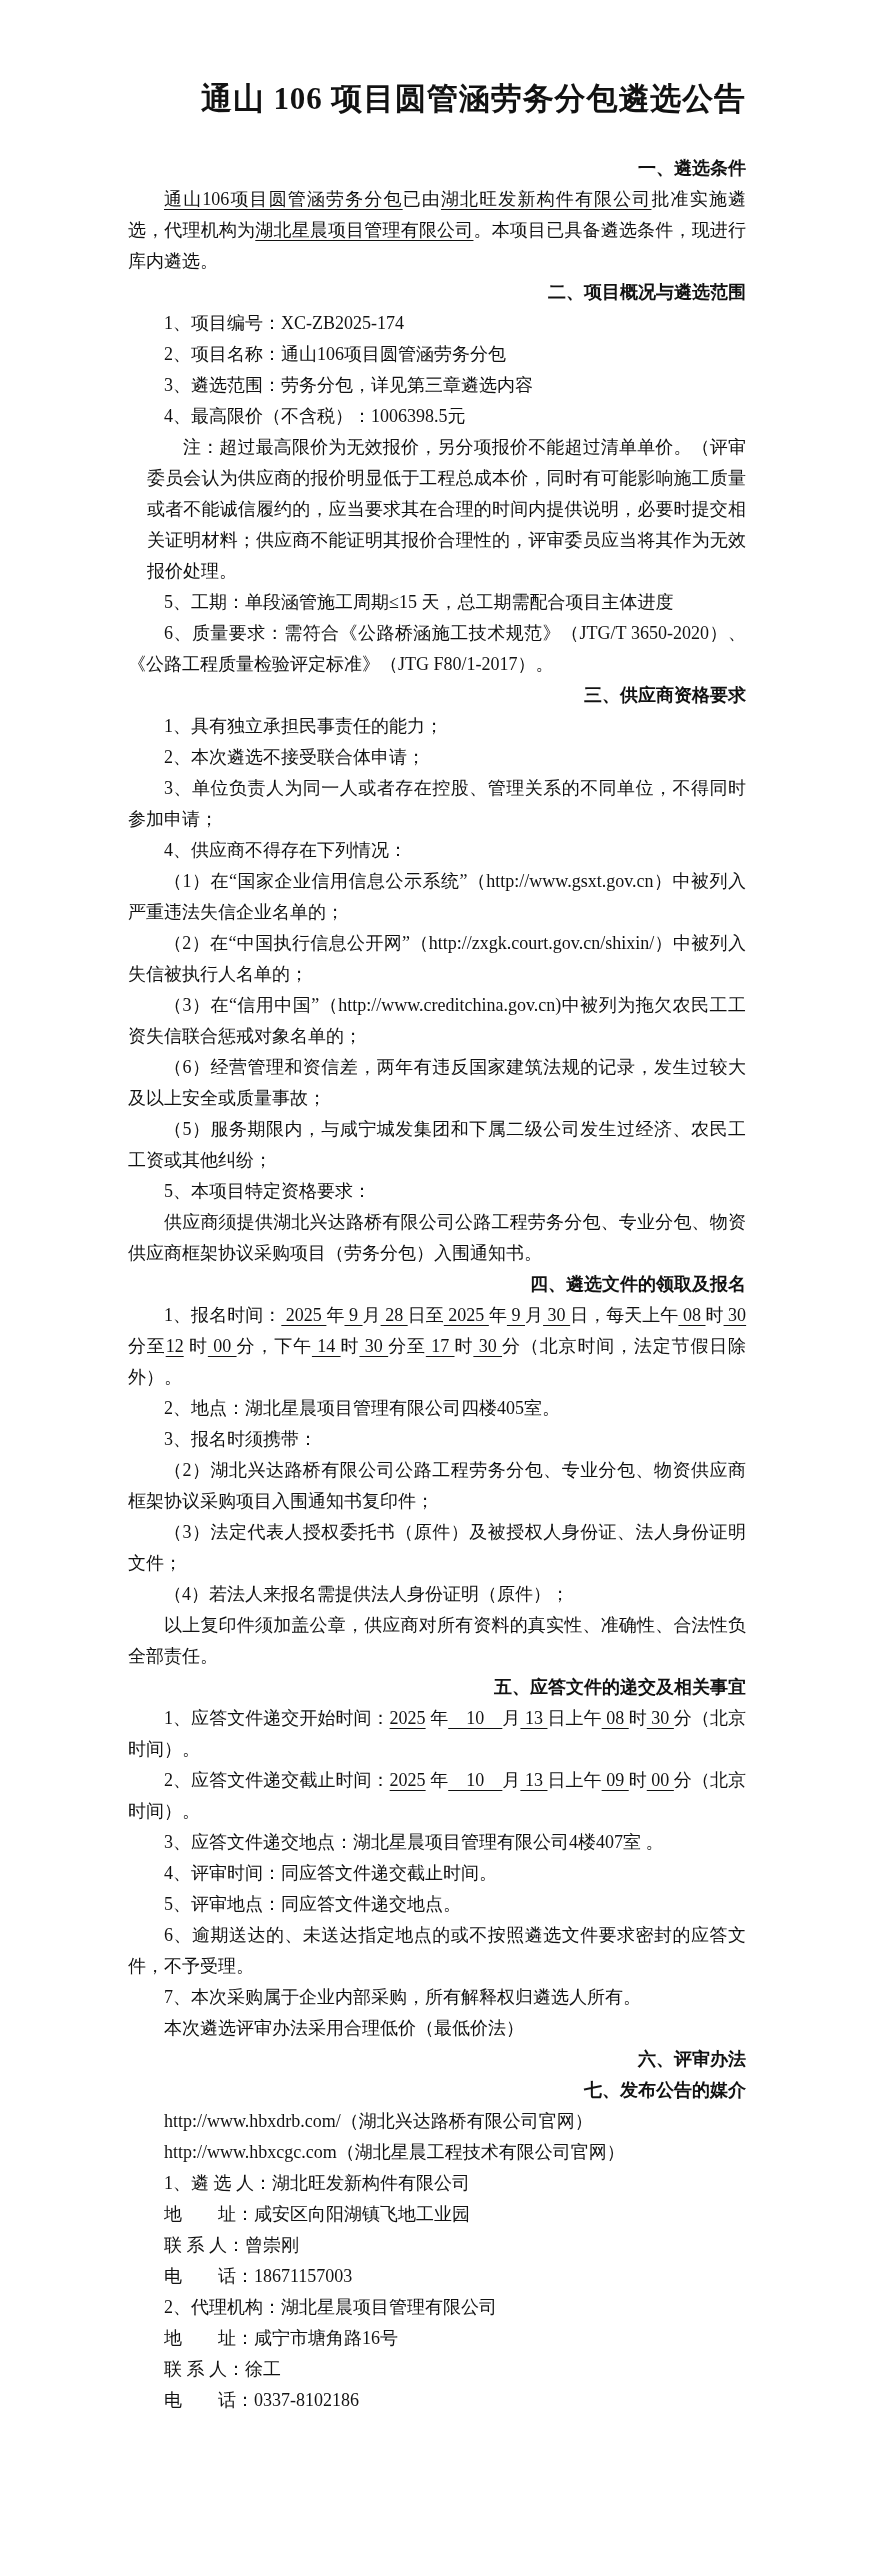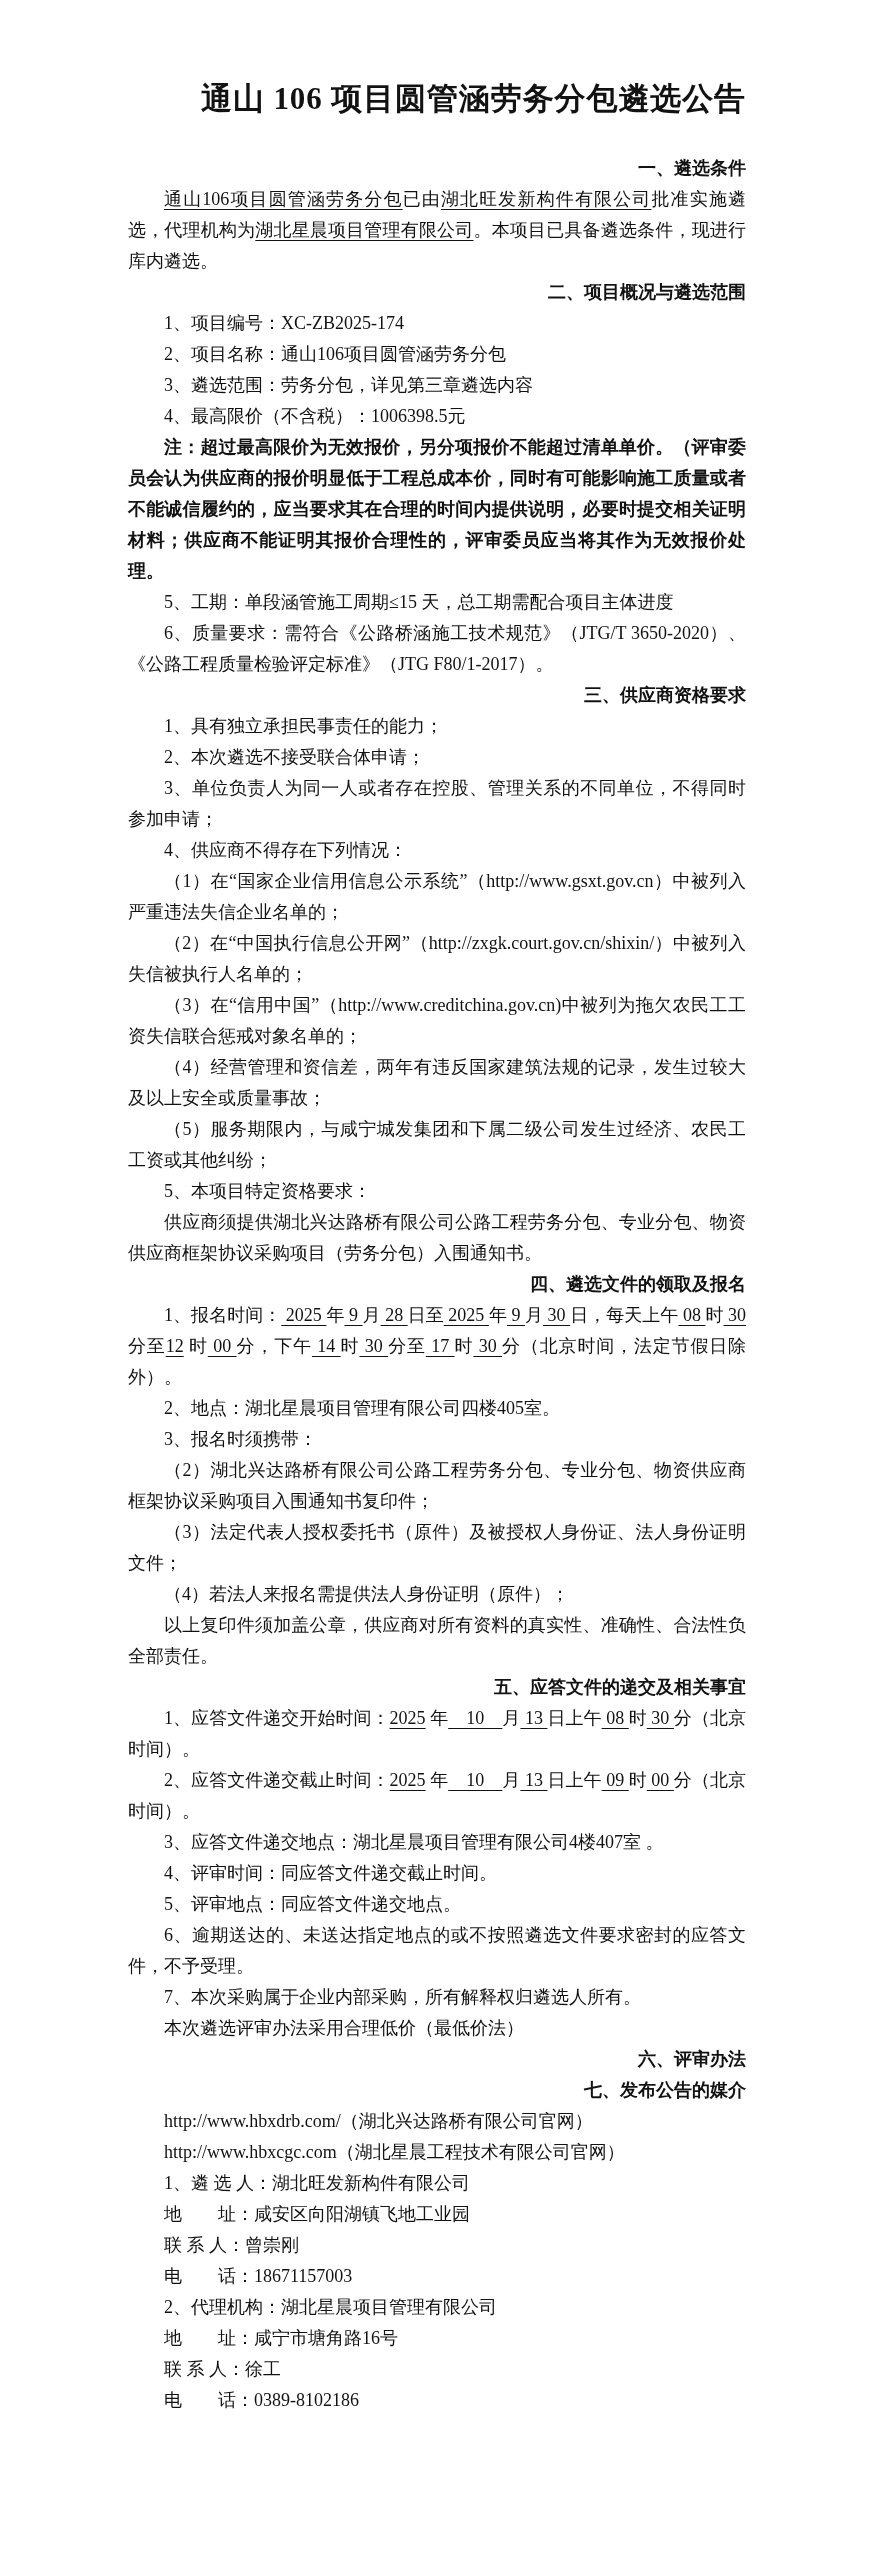--- a/index.html
+++ b/index.html
@@ -24,21 +24,21 @@
   }
   .para {
     font-size: 18px;
     line-height: 31px;
     margin: 0;
     text-indent: 2em;
     text-align: justify;
     word-break: break-all;
   }
   .para.heading { font-weight: bold; text-align: right; }
-  .para.bold { font-weight: bold; }
+  .para.bold { font-weight: normal; margin-left: 19px; }
   .u { text-decoration: underline; text-underline-offset: 3.5px; }
 </style>
 </head>
 <body>
 
 <div class="page">
   <h1 class="doc-title">通山 106 项目圆管涵劳务分包遴选公告</h1>
   <div>
       <p class="para heading">一、遴选条件</p>
       <p class="para"><span class="u">通山106项目圆管涵劳务分包</span><span>已由</span><span class="u">湖北旺发新构件有限公司</span><span>批准实施遴选，代理机构为</span><span class="u">湖北星晨项目管理有限公司</span><span>。本项目已具备遴选条件，现进行库内遴选。</span></p>
@@ -51,21 +51,21 @@
       <p class="para">5、工期：单段涵管施工周期≤15 天，总工期需配合项目主体进度</p>
       <p class="para">6、质量要求：需符合《公路桥涵施工技术规范》（JTG/T 3650-2020）、《公路工程质量检验评定标准》（JTG F80/1-2017）。</p>
       <p class="para heading">三、供应商资格要求</p>
       <p class="para">1、具有独立承担民事责任的能力；</p>
       <p class="para">2、本次遴选不接受联合体申请；</p>
       <p class="para">3、单位负责人为同一人或者存在控股、管理关系的不同单位，不得同时参加申请；</p>
       <p class="para">4、供应商不得存在下列情况：</p>
       <p class="para">（1）在“国家企业信用信息公示系统”（http://www.gsxt.gov.cn）中被列入严重违法失信企业名单的；</p>
       <p class="para">（2）在“中国执行信息公开网”（http://zxgk.court.gov.cn/shixin/）中被列入失信被执行人名单的；</p>
       <p class="para">（3）在“信用中国”（http://www.creditchina.gov.cn)中被列为拖欠农民工工资失信联合惩戒对象名单的；</p>
-      <p class="para">（4）经营管理和资信差，两年有违反国家建筑法规的记录，发生过较大及以上安全或质量事故；</p>
+      <p class="para">（6）经营管理和资信差，两年有违反国家建筑法规的记录，发生过较大及以上安全或质量事故；</p>
       <p class="para">（5）服务期限内，与咸宁城发集团和下属二级公司发生过经济、农民工工资或其他纠纷；</p>
       <p class="para">5、本项目特定资格要求：</p>
       <p class="para">供应商须提供湖北兴达路桥有限公司公路工程劳务分包、专业分包、物资供应商框架协议采购项目（劳务分包）入围通知书。</p>
       <p class="para heading">四、遴选文件的领取及报名</p>
       <p class="para"><span>1、报名时间：</span><span class="u"> 2025 </span><span>年</span><span class="u"> 9 </span><span>月</span><span class="u"> 28 </span><span>日至</span><span class="u"> 2025 </span><span>年</span><span class="u"> 9 </span><span>月</span><span class="u"> 30 </span><span>日，每天上午</span><span class="u"> 08 </span><span>时</span><span class="u"> 30 </span><span>分至</span><span class="u">12</span><span> 时</span><span class="u"> 00 </span><span>分，下午</span><span class="u"> 14 </span><span>时</span><span class="u"> 30 </span><span>分至</span><span class="u"> 17 </span><span>时</span><span class="u"> 30 </span><span>分（北京时间，法定节假日除外）。</span></p>
       <p class="para">2、地点：湖北星晨项目管理有限公司四楼405室。</p>
       <p class="para">3、报名时须携带：</p>
       <p class="para">（2）湖北兴达路桥有限公司公路工程劳务分包、专业分包、物资供应商框架协议采购项目入围通知书复印件；</p>
       <p class="para">（3）法定代表人授权委托书（原件）及被授权人身份证、法人身份证明文件；</p>
       <p class="para">（4）若法人来报名需提供法人身份证明（原件）；</p>
@@ -83,16 +83,16 @@
       <p class="para heading">七、发布公告的媒介</p>
       <p class="para">http://www.hbxdrb.com/（湖北兴达路桥有限公司官网）</p>
       <p class="para">http://www.hbxcgc.com（湖北星晨工程技术有限公司官网）</p>
       <p class="para">1、遴 选 人：湖北旺发新构件有限公司</p>
       <p class="para">地　　址：咸安区向阳湖镇飞地工业园</p>
       <p class="para">联 系 人：曾崇刚</p>
       <p class="para">电　　话：18671157003</p>
       <p class="para">2、代理机构：湖北星晨项目管理有限公司</p>
       <p class="para">地　　址：咸宁市塘角路16号</p>
       <p class="para">联 系 人：徐工</p>
-      <p class="para">电　　话：0389-8102186</p>
+      <p class="para">电　　话：0337-8102186</p>
     </div>
 </div>
 
 
 </body></html>

